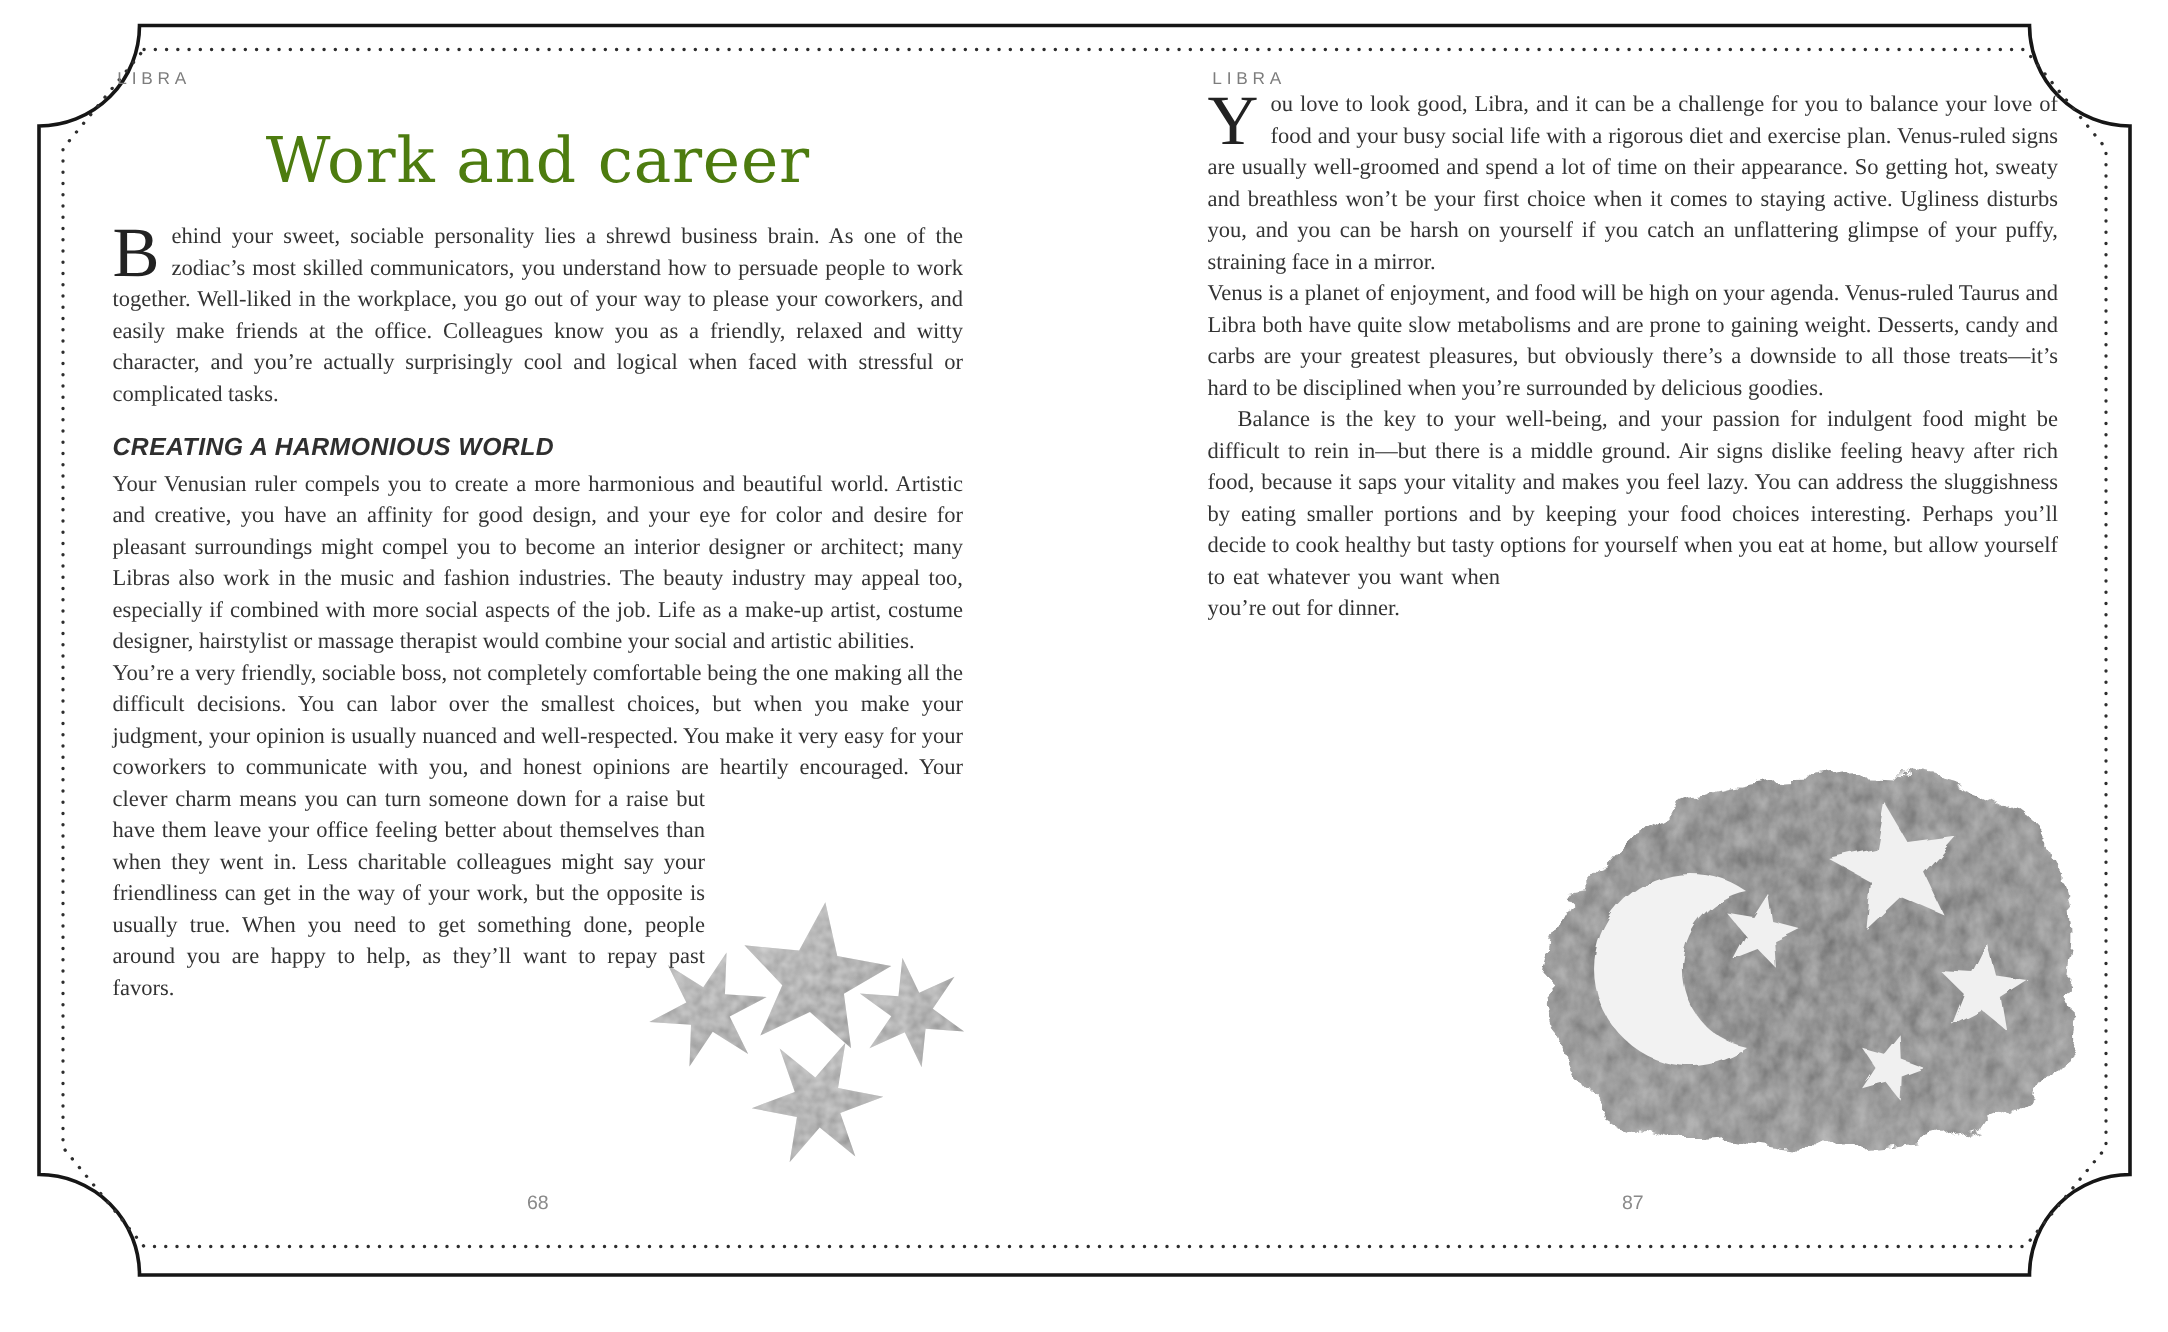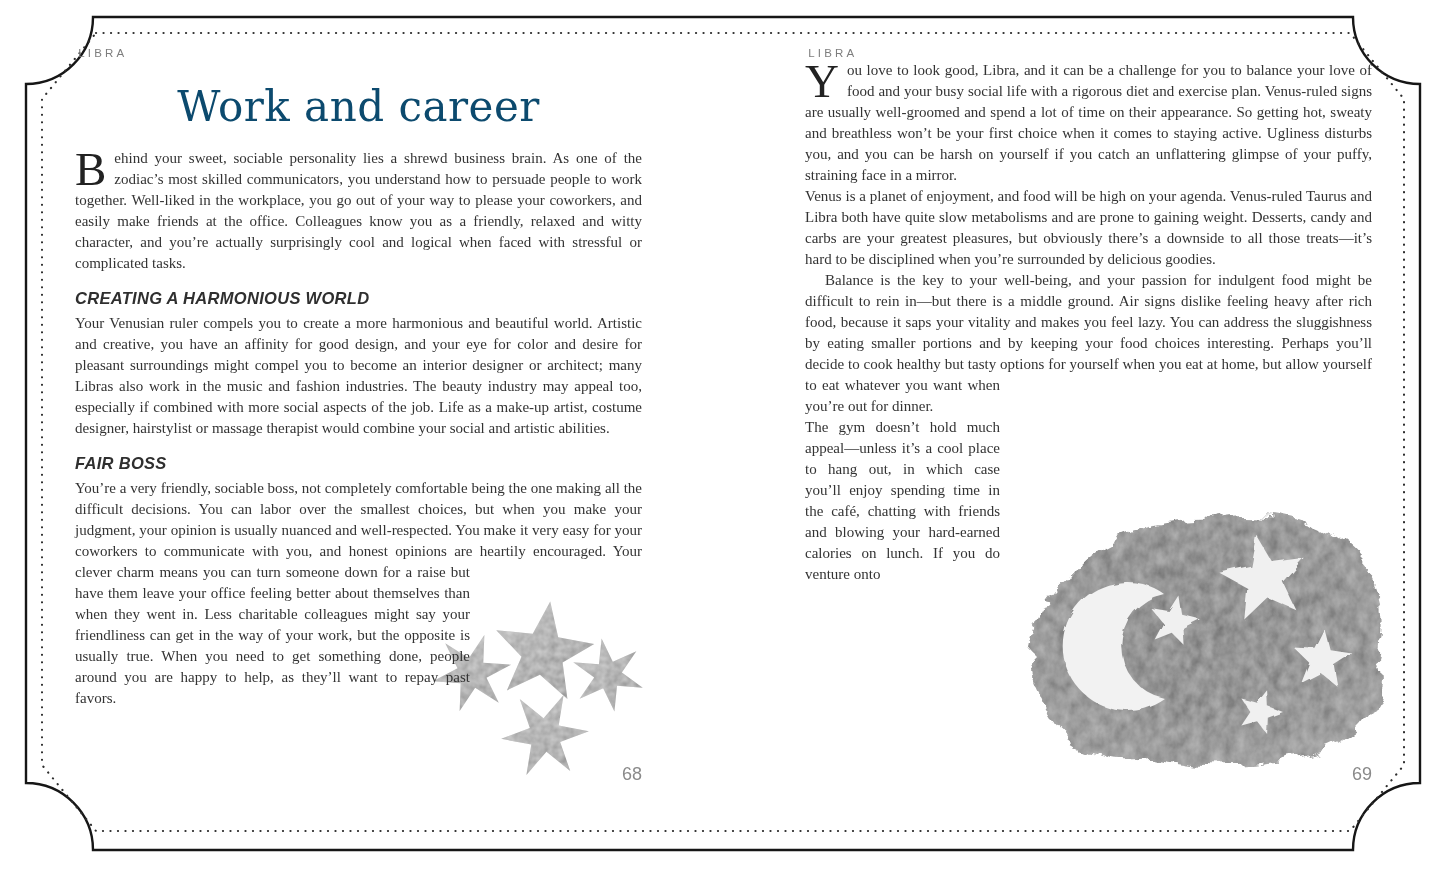--- a/index.html
+++ b/index.html
@@ -18,39 +18,39 @@
   .col-left{left:75px;}
   .col-right{left:805px;}
   .running-head{
     font-family:"Liberation Sans", sans-serif;
     font-size:11.5px;line-height:14px;letter-spacing:3.2px;text-indent:3.2px;
     text-align:left;color:#7d7d7d;font-weight:400;
   }
   .page-title{
     font-family:"DejaVu Serif", serif;font-weight:400;
     font-size:42px;line-height:46px;margin:24px 0 18px;
-    text-align:center;color:#0c4a6e;letter-spacing:0.5px;
+    text-align:center;color:#4d7c0f;letter-spacing:0.5px;
   }
   p{margin:0;}
   .dropcap{
     float:left;font-family:"Liberation Serif", serif;
     font-size:47px;line-height:37px;padding:3px 8px 0 0;color:#222222;
   }
   h2.sec{
     font-family:"Liberation Sans", sans-serif;
     font-size:16.5px;line-height:17px;font-weight:700;letter-spacing:0.3px;
     color:#2f2f2f;margin:16px 0 6px;text-align:left;font-style:italic;
   }
   .indent{text-indent:20px;}
   .float-spacer{float:right;}
   .spacer-stars{width:172px;height:182px;}
   .spacer-moon{width:372px;height:278px;}
   .pageno{
-    position:absolute;top:764px;width:567px;text-align:right;
-    font-family:"Liberation Sans", sans-serif;font-size:18px;color:#8a8a8a;
+    position:absolute;top:794px;width:567px;text-align:center;
+    font-family:"Liberation Sans", sans-serif;font-size:13px;color:#8a8a8a;
   }
   .pageno-left{left:75px;}
   .pageno-right{left:805px;}
 </style>
 </head>
 <body>
 
 <div class="spread">
 
   <svg class="border-svg" width="1445" height="888" viewBox="0 0 1445 888">
@@ -134,27 +134,25 @@
       </g>
     </g>
   </svg>
 
   <div class="col col-left">
     <div class="running-head">LIBRA</div>
     <h1 class="page-title">Work and career</h1>
     <p class="intro"><span class="dropcap">B</span><span>ehind your sweet, sociable personality lies a shrewd business brain. As one of the zodiac’s most skilled communicators, you understand how to persuade people to work together. Well-liked in the workplace, you go out of your way to please your coworkers, and easily make friends at the office. Colleagues know you as a friendly, relaxed and witty character, and you’re actually surprisingly cool and logical when faced with stressful or complicated tasks.</span></p>
     <h2 class="sec">CREATING A HARMONIOUS WORLD</h2>
     <p>Your Venusian ruler compels you to create a more harmonious and beautiful world. Artistic and creative, you have an affinity for good design, and your eye for color and desire for pleasant surroundings might compel you to become an interior designer or architect; many Libras also work in the music and fashion industries. The beauty industry may appeal too, especially if combined with more social aspects of the job. Life as a make-up artist, costume designer, hairstylist or massage therapist would combine your social and artistic abilities.</p>
-    <h2 class="sec">FAIR BOSS</h2>
     <p><span>You’re a very friendly, sociable boss, not completely comfortable being the one making all the difficult decisions. You can labor over the smallest choices, but when you make your judgment, your opinion is usually nuanced and well-respected. You make it very easy for your coworkers to communicate with you, and honest opinions are heartily encouraged. Your clever charm means you can turn someone down for a raise </span><span class="float-spacer spacer-stars"></span><span>but have them leave your office feeling better about themselves than when they went in. Less charitable colleagues might say your friendliness can get in the way of your work, but the opposite is usually true. When you need to get something done, people around you are happy to help, as they’ll want to repay past favors.</span></p>
   </div>
   <div class="pageno pageno-left">68</div>
 
   <div class="col col-right">
     <div class="running-head">LIBRA</div>
     <p class="intro"><span class="dropcap">Y</span><span>ou love to look good, Libra, and it can be a challenge for you to balance your love of food and your busy social life with a rigorous diet and exercise plan. Venus-ruled signs are usually well-groomed and spend a lot of time on their appearance. So getting hot, sweaty and breathless won’t be your first choice when it comes to staying active. Ugliness disturbs you, and you can be harsh on yourself if you catch an unflattering glimpse of your puffy, straining face in a mirror.</span></p>
     <p>Venus is a planet of enjoyment, and food will be high on your agenda. Venus-ruled Taurus and Libra both have quite slow metabolisms and are prone to gaining weight. Desserts, candy and carbs are your greatest pleasures, but obviously there’s a downside to all those treats—it’s hard to be disciplined when you’re surrounded by delicious goodies.</p>
     <p class="indent"><span>Balance is the key to your well-being, and your passion for indulgent food might be difficult to rein in—but there is a middle ground. Air signs dislike feeling heavy after rich food, because it saps your vitality and makes you feel lazy. You can address the sluggishness by eating smaller portions and by keeping your food choices interesting. Perhaps you’ll decide to cook healthy but tasty options for yourself when you eat at home, but </span><span class="float-spacer spacer-moon"></span><span>allow yourself to eat whatever you want when you’re out for dinner.</span></p>
-    <p>The gym doesn’t hold much appeal—unless it’s a cool place to hang out, in which case you’ll enjoy spending time in the café, chatting with friends and blowing your hard-earned calories on lunch. If you do venture onto</p>
   </div>
-  <div class="pageno pageno-right">69</div>
+  <div class="pageno pageno-right">87</div>
 
 </div>
 
 </body></html>

